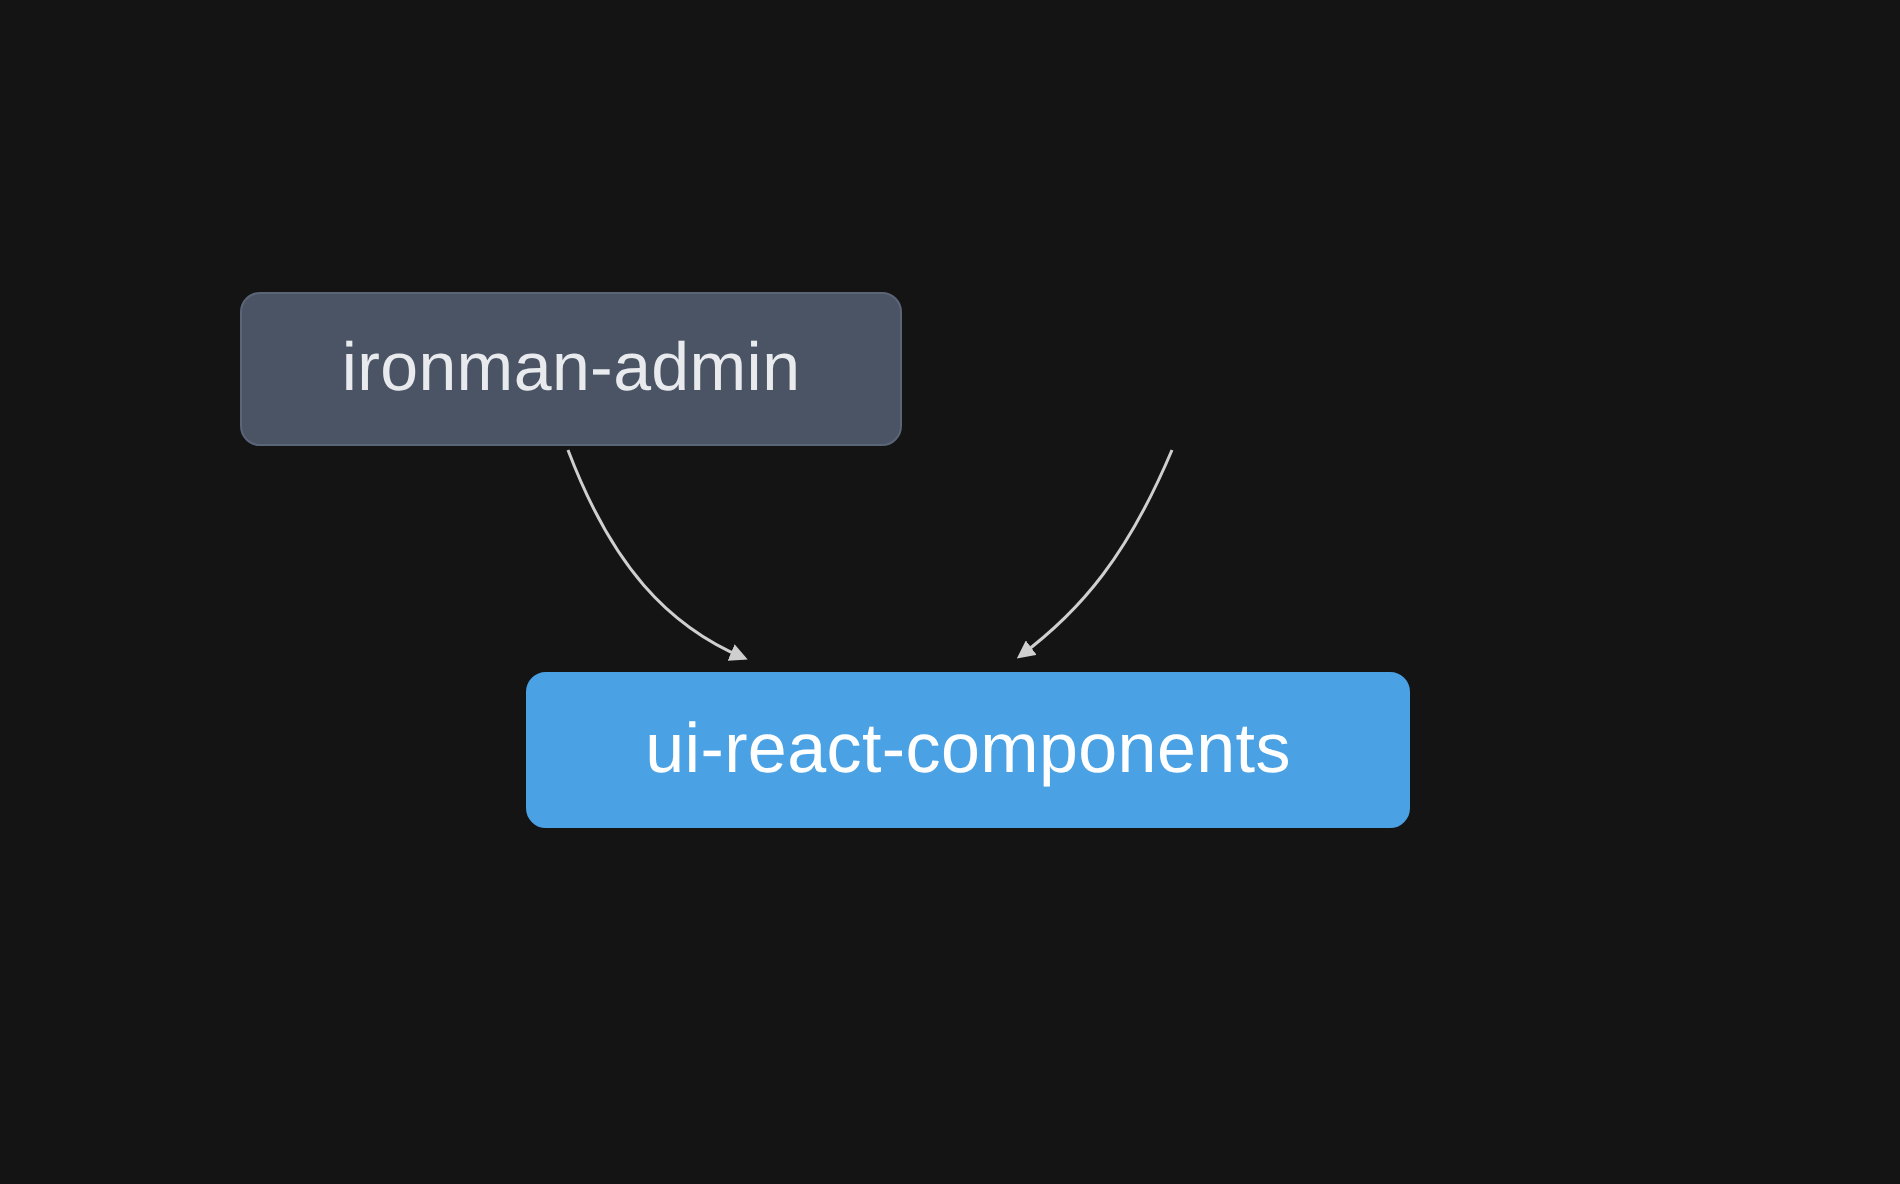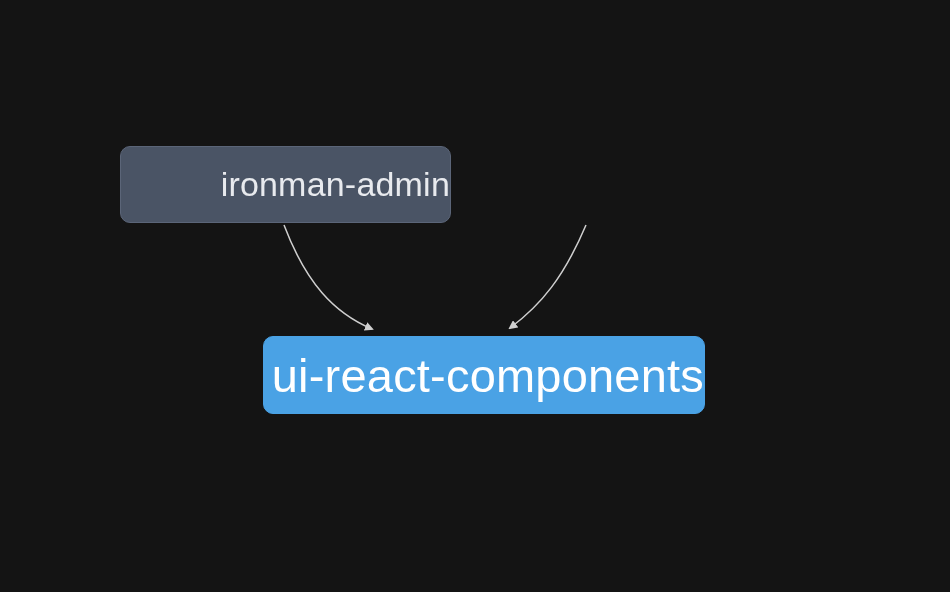--- a/index.html
+++ b/index.html
@@ -21,40 +21,40 @@
       left: 0;
       top: 0;
       width: 950px;
       height: 592px;
       pointer-events: none;
     }
     .node {
       position: absolute;
       display: flex;
       align-items: center;
-      justify-content: flex-end;
+      justify-content: center;
       border-radius: 10px;
       cursor: pointer;
       user-select: none;
       font-size: 34px;
       letter-spacing: 0.2px;
     }
     .node.plain {
       background: #4a5465;
       border: 1px solid #5b6578;
       color: #e8eaee;
     }
     .node.highlight {
       background: #4aa2e5;
       border: 1px solid #4aa2e5;
       color: #ffffff;
     }
     #node-ironman-admin    { left: 120px; top: 146px; width: 331px; height: 77px; }
     #node-ironman-nextjs   { left: 522px; top: 146px; width: 323px; height: 77px; }
-    #node-ui-react-components { left: 263px; top: 336px; width: 442px; height: 78px; font-size: 47px; }
+    #node-ui-react-components { left: 263px; top: 336px; width: 442px; height: 78px; font-size: 35px; }
   </style>
 </head>
 <body>
 
 <div class="canvas">
 
   <svg class="edge-layer" viewBox="0 0 950 592" xmlns="http://www.w3.org/2000/svg">
     <defs>
       <marker id="arrowhead" markerWidth="9" markerHeight="9" refX="7" refY="4.5" orient="auto" markerUnits="userSpaceOnUse">
         <path d="M0,0 L9,4.5 L0,9 Z" fill="#cfcfcf"></path>

